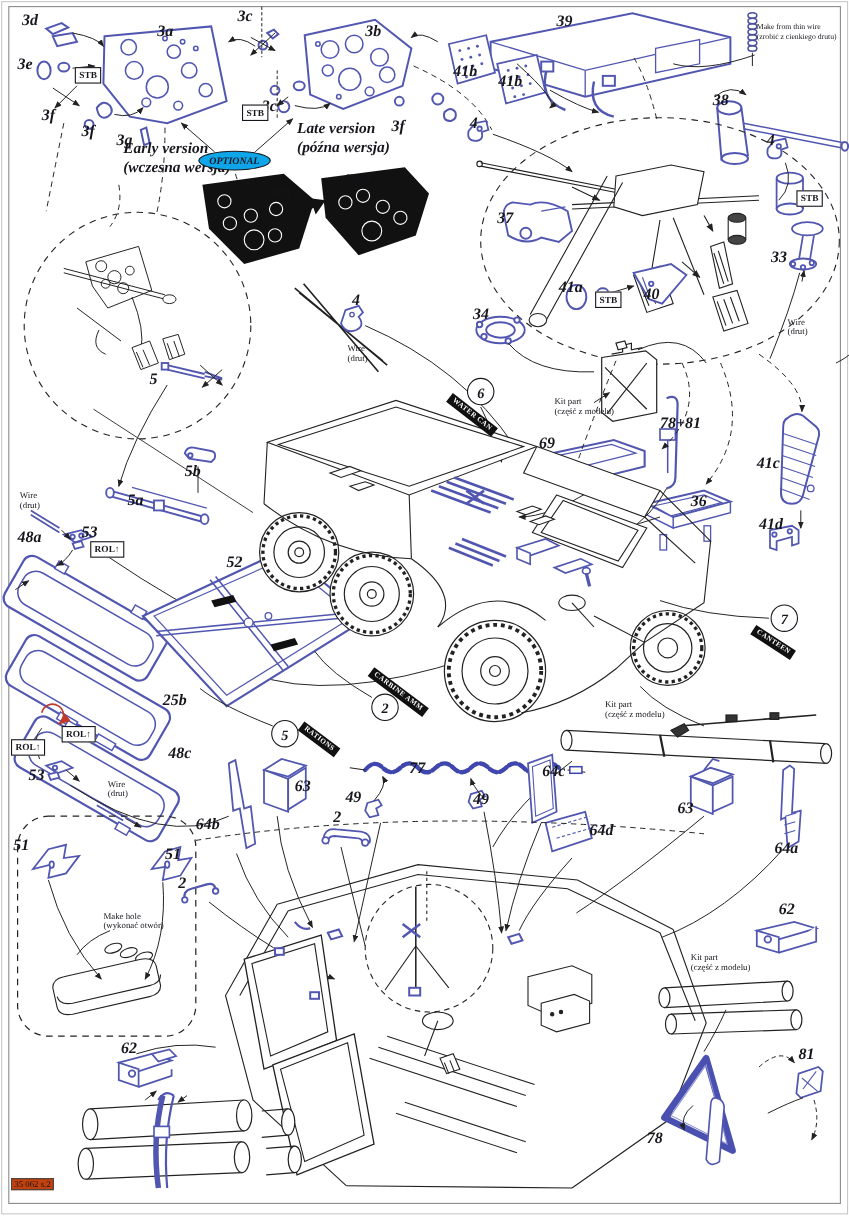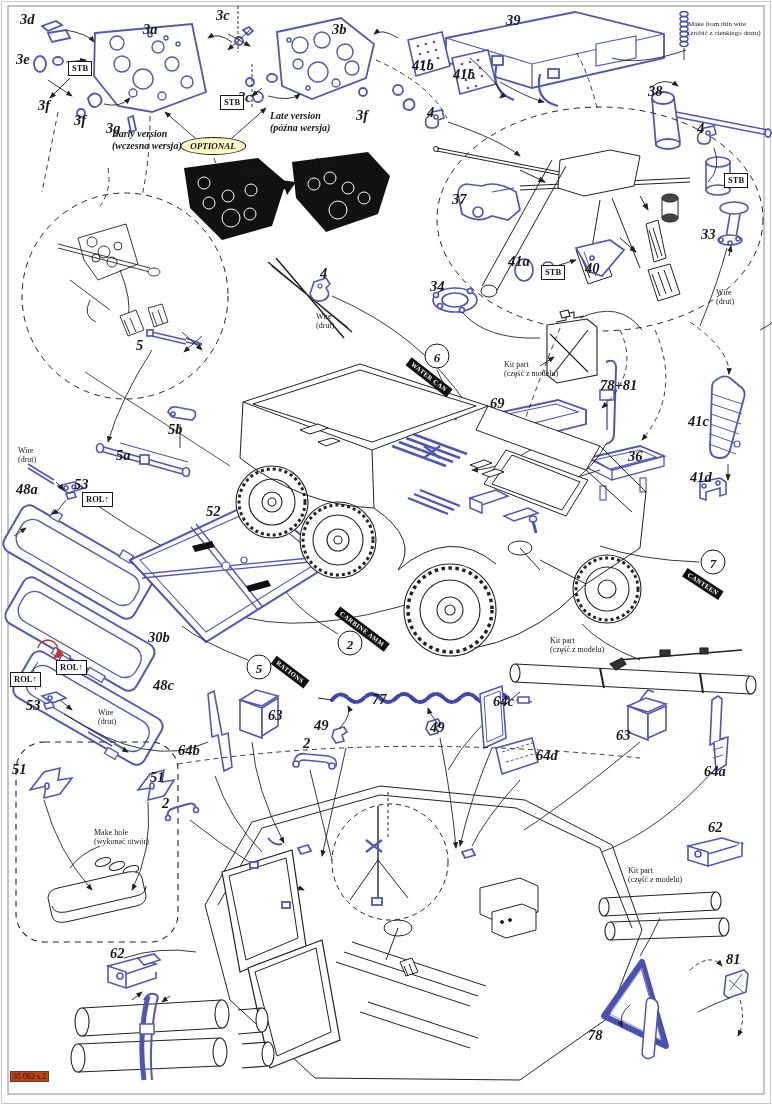--- a/index.html
+++ b/index.html
@@ -3,31 +3,31 @@
 <meta charset="utf-8">
 <style>
   html,body{margin:0;padding:0;background:#fff;}
   #sheet{position:relative;width:772px;height:1105px;background:#fff;overflow:hidden;
          font-family:Liberation Serif, serif;}
   #art{position:absolute;left:0;top:0;}
   #labels{position:absolute;left:0;top:0;width:772px;height:1105px;}
   .lbl{position:absolute;color:#16161d;white-space:pre-line;z-index:5;}
   .part{font-style:italic;font-weight:bold;font-size:14.5px;line-height:1;}
   .note{font-size:8px;line-height:1.15;}
-  .note-b{font-weight:bold;font-style:italic;font-size:10px;line-height:1.2;}
+  .note-b{font-weight:bold;font-style:italic;font-size:14px;line-height:1.2;}
   .note-sm{font-size:7px;width:78px;line-height:1.25;}
   .boxed{font-size:8.5px;font-weight:bold;border:1.5px solid #16161d;padding:0 3px;
          line-height:1.5;background:#fff;}
   .decal{background:#101010;color:#fff;font-size:6.5px;font-weight:bold;padding:1px 4px;
          letter-spacing:.5px;line-height:1.2;white-space:nowrap;}
   .circlenum{width:25px;height:25px;border:1.3px solid #16161d;border-radius:50%;
          text-align:center;line-height:25px;font-weight:bold;font-style:italic;
          font-size:13px;background:#fff;box-sizing:border-box;}
   .oval{border:1.2px solid #16161d;border-radius:50%;font-style:italic;font-weight:bold;
-         font-size:9px;padding:3px 9px;background:#fef9c3;white-space:nowrap;}
+         font-size:9px;padding:3px 9px;background:#0ea5e9;white-space:nowrap;}
   .film{font-size:8.5px;letter-spacing:.4px;}
   .page{font-size:8px;border:1px solid #444;padding:0 2px;background:#c2410c;}
 </style>
 </head>
 <body>
 
 <div id="sheet">
 
 <svg id="art" width="772" height="1105" viewBox="0 0 772 1105">
   <defs>
@@ -699,21 +699,21 @@
       <div class="lbl part" style="left: 490px; top: 396px;">69</div>
       <div class="lbl part" style="left: 628px; top: 449px;">36</div>
       <div class="lbl part" style="left: 688px; top: 414px;">41c</div>
       <div class="lbl part" style="left: 690px; top: 470px;">41d</div>
       <div class="lbl part" style="left: 136px; top: 338px;">5</div>
       <div class="lbl part" style="left: 168px; top: 422px;">5b</div>
       <div class="lbl part" style="left: 116px; top: 448px;">5a</div>
       <div class="lbl part" style="left: 16px; top: 482px;">48a</div>
       <div class="lbl part" style="left: 74px; top: 477px;">53</div>
       <div class="lbl part" style="left: 206px; top: 504px;">52</div>
-      <div class="lbl part" style="left: 148px; top: 630px;">30b</div>
+      <div class="lbl part" style="left: 148px; top: 630px;">25b</div>
       <div class="lbl part" style="left: 153px; top: 678px;">48c</div>
       <div class="lbl part" style="left: 26px; top: 698px;">53</div>
       <div class="lbl part" style="left: 372px; top: 692px;">77</div>
       <div class="lbl part" style="left: 314px; top: 718px;">49</div>
       <div class="lbl part" style="left: 430px; top: 720px;">49</div>
       <div class="lbl part" style="left: 303px; top: 736px;">2</div>
       <div class="lbl part" style="left: 493px; top: 694px;">64c</div>
       <div class="lbl part" style="left: 536px; top: 748px;">64d</div>
       <div class="lbl part" style="left: 268px; top: 708px;">63</div>
       <div class="lbl part" style="left: 616px; top: 728px;">63</div>

